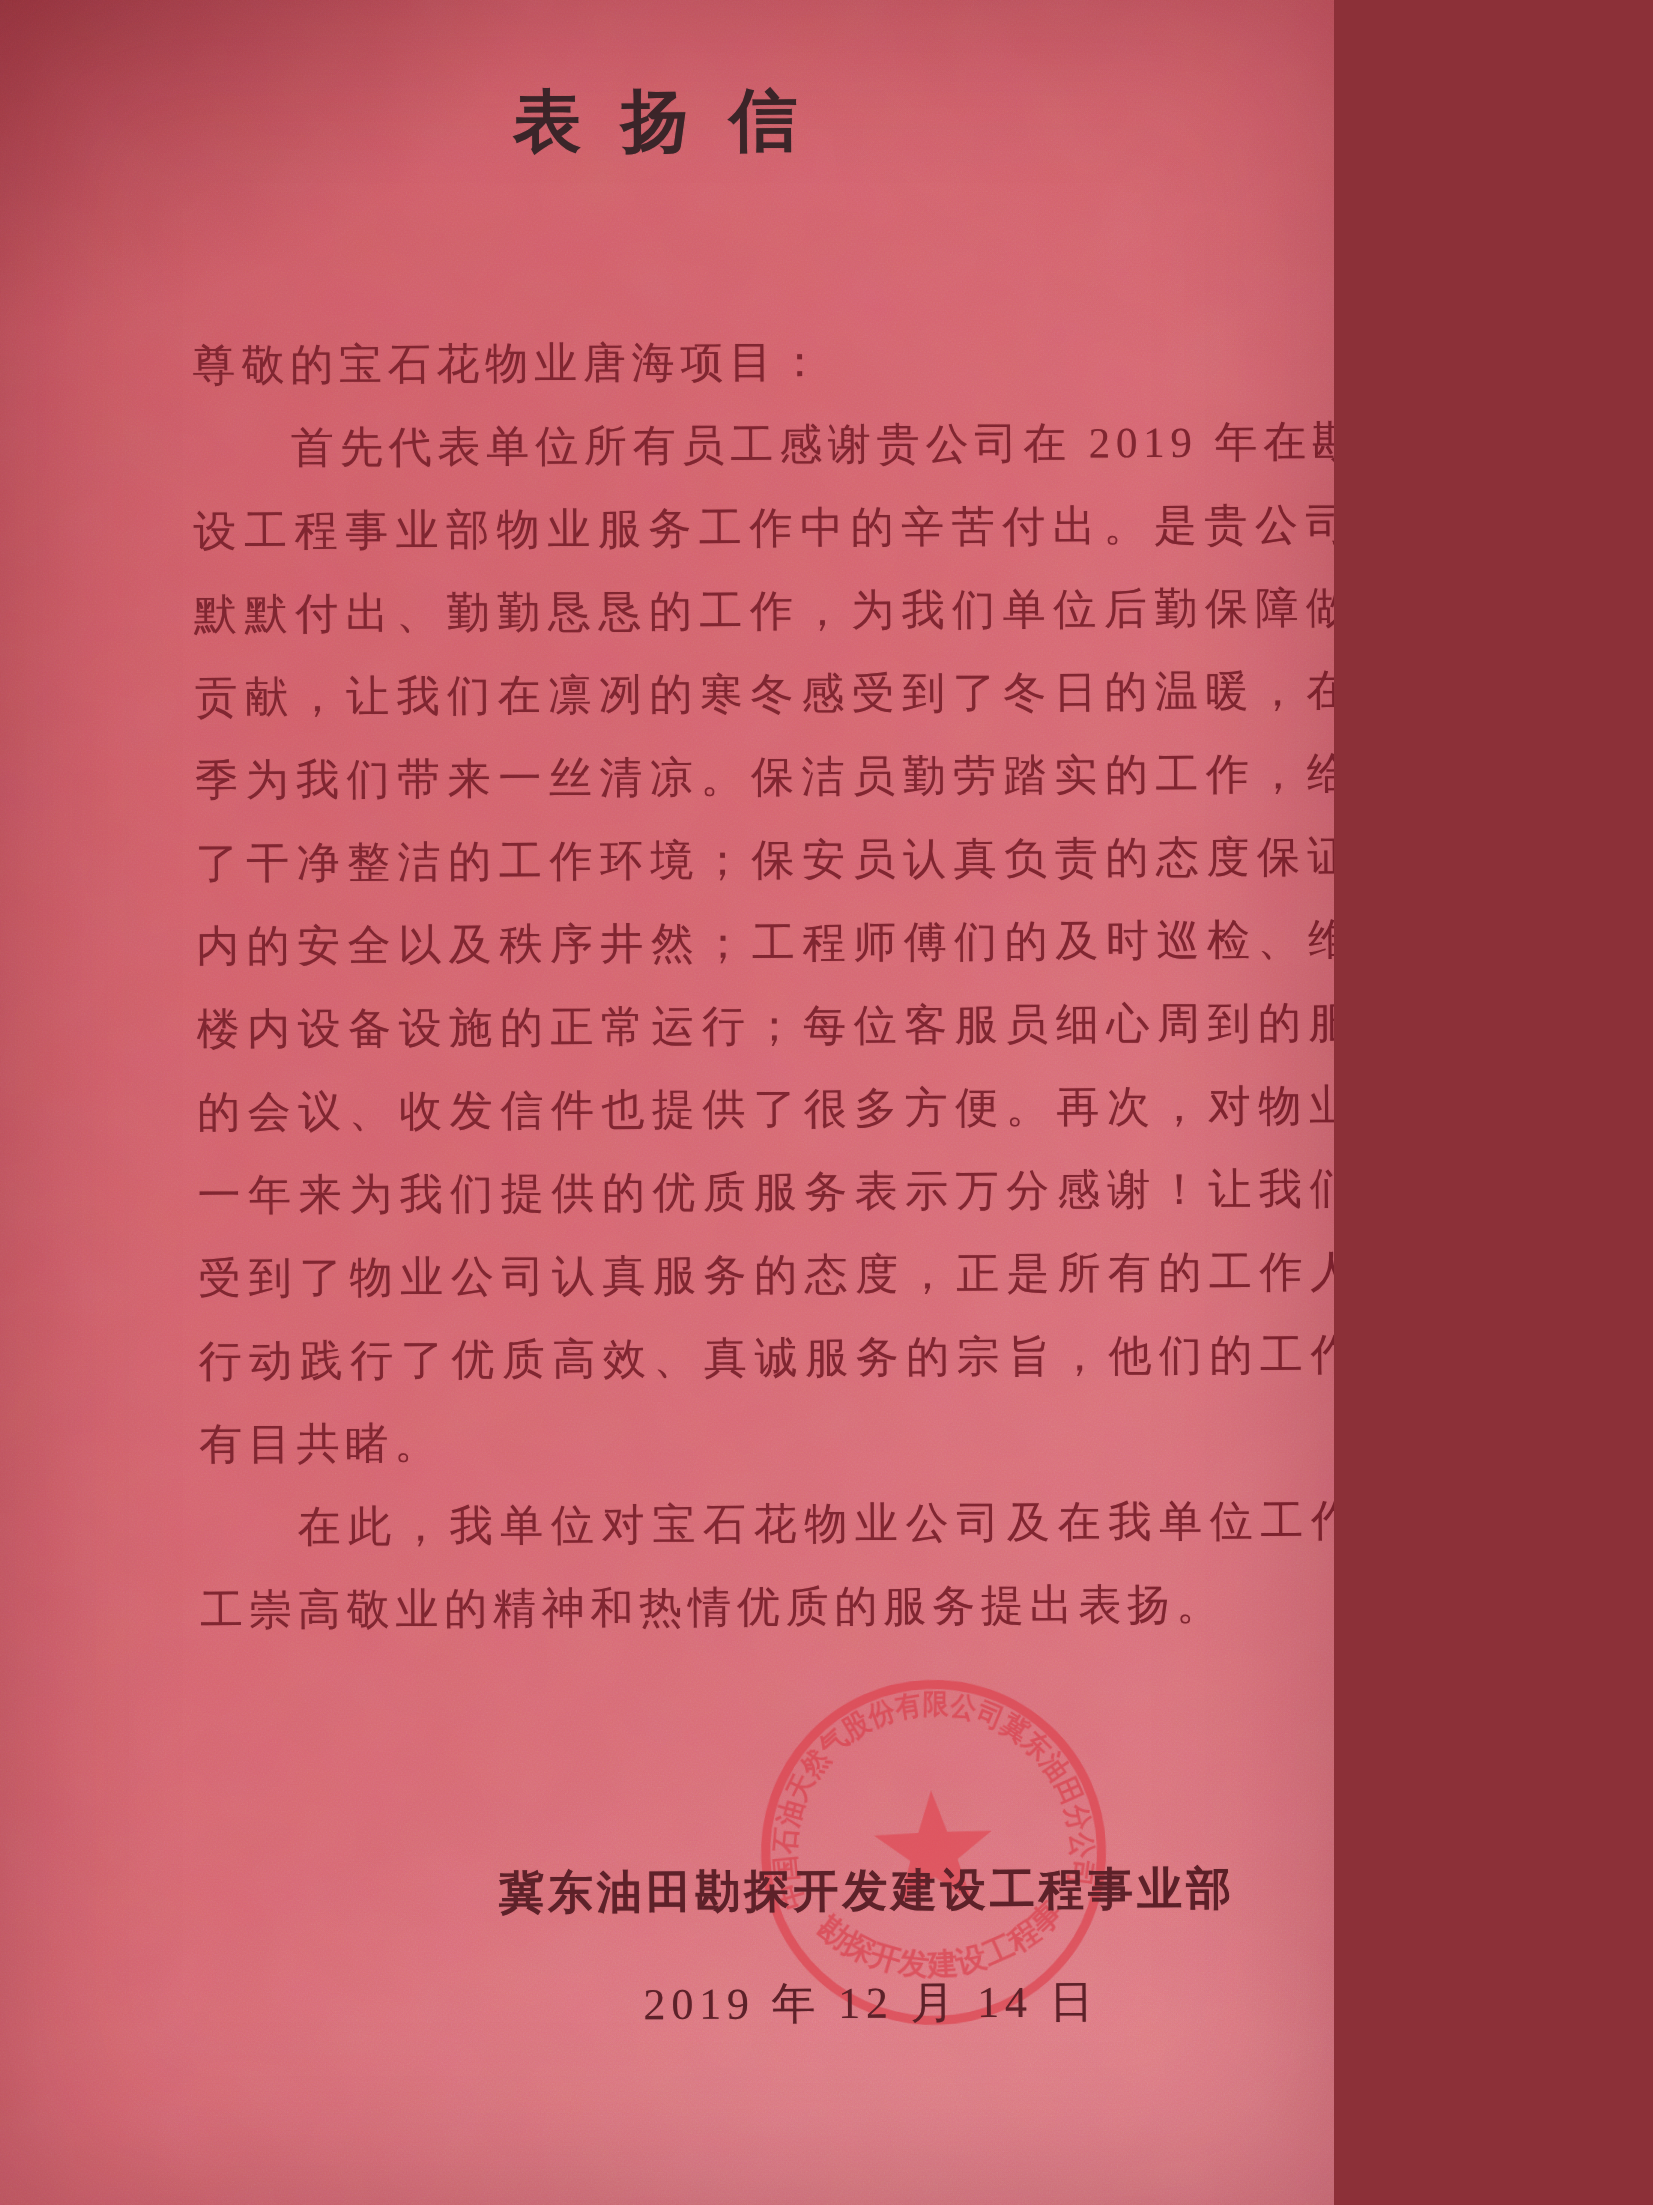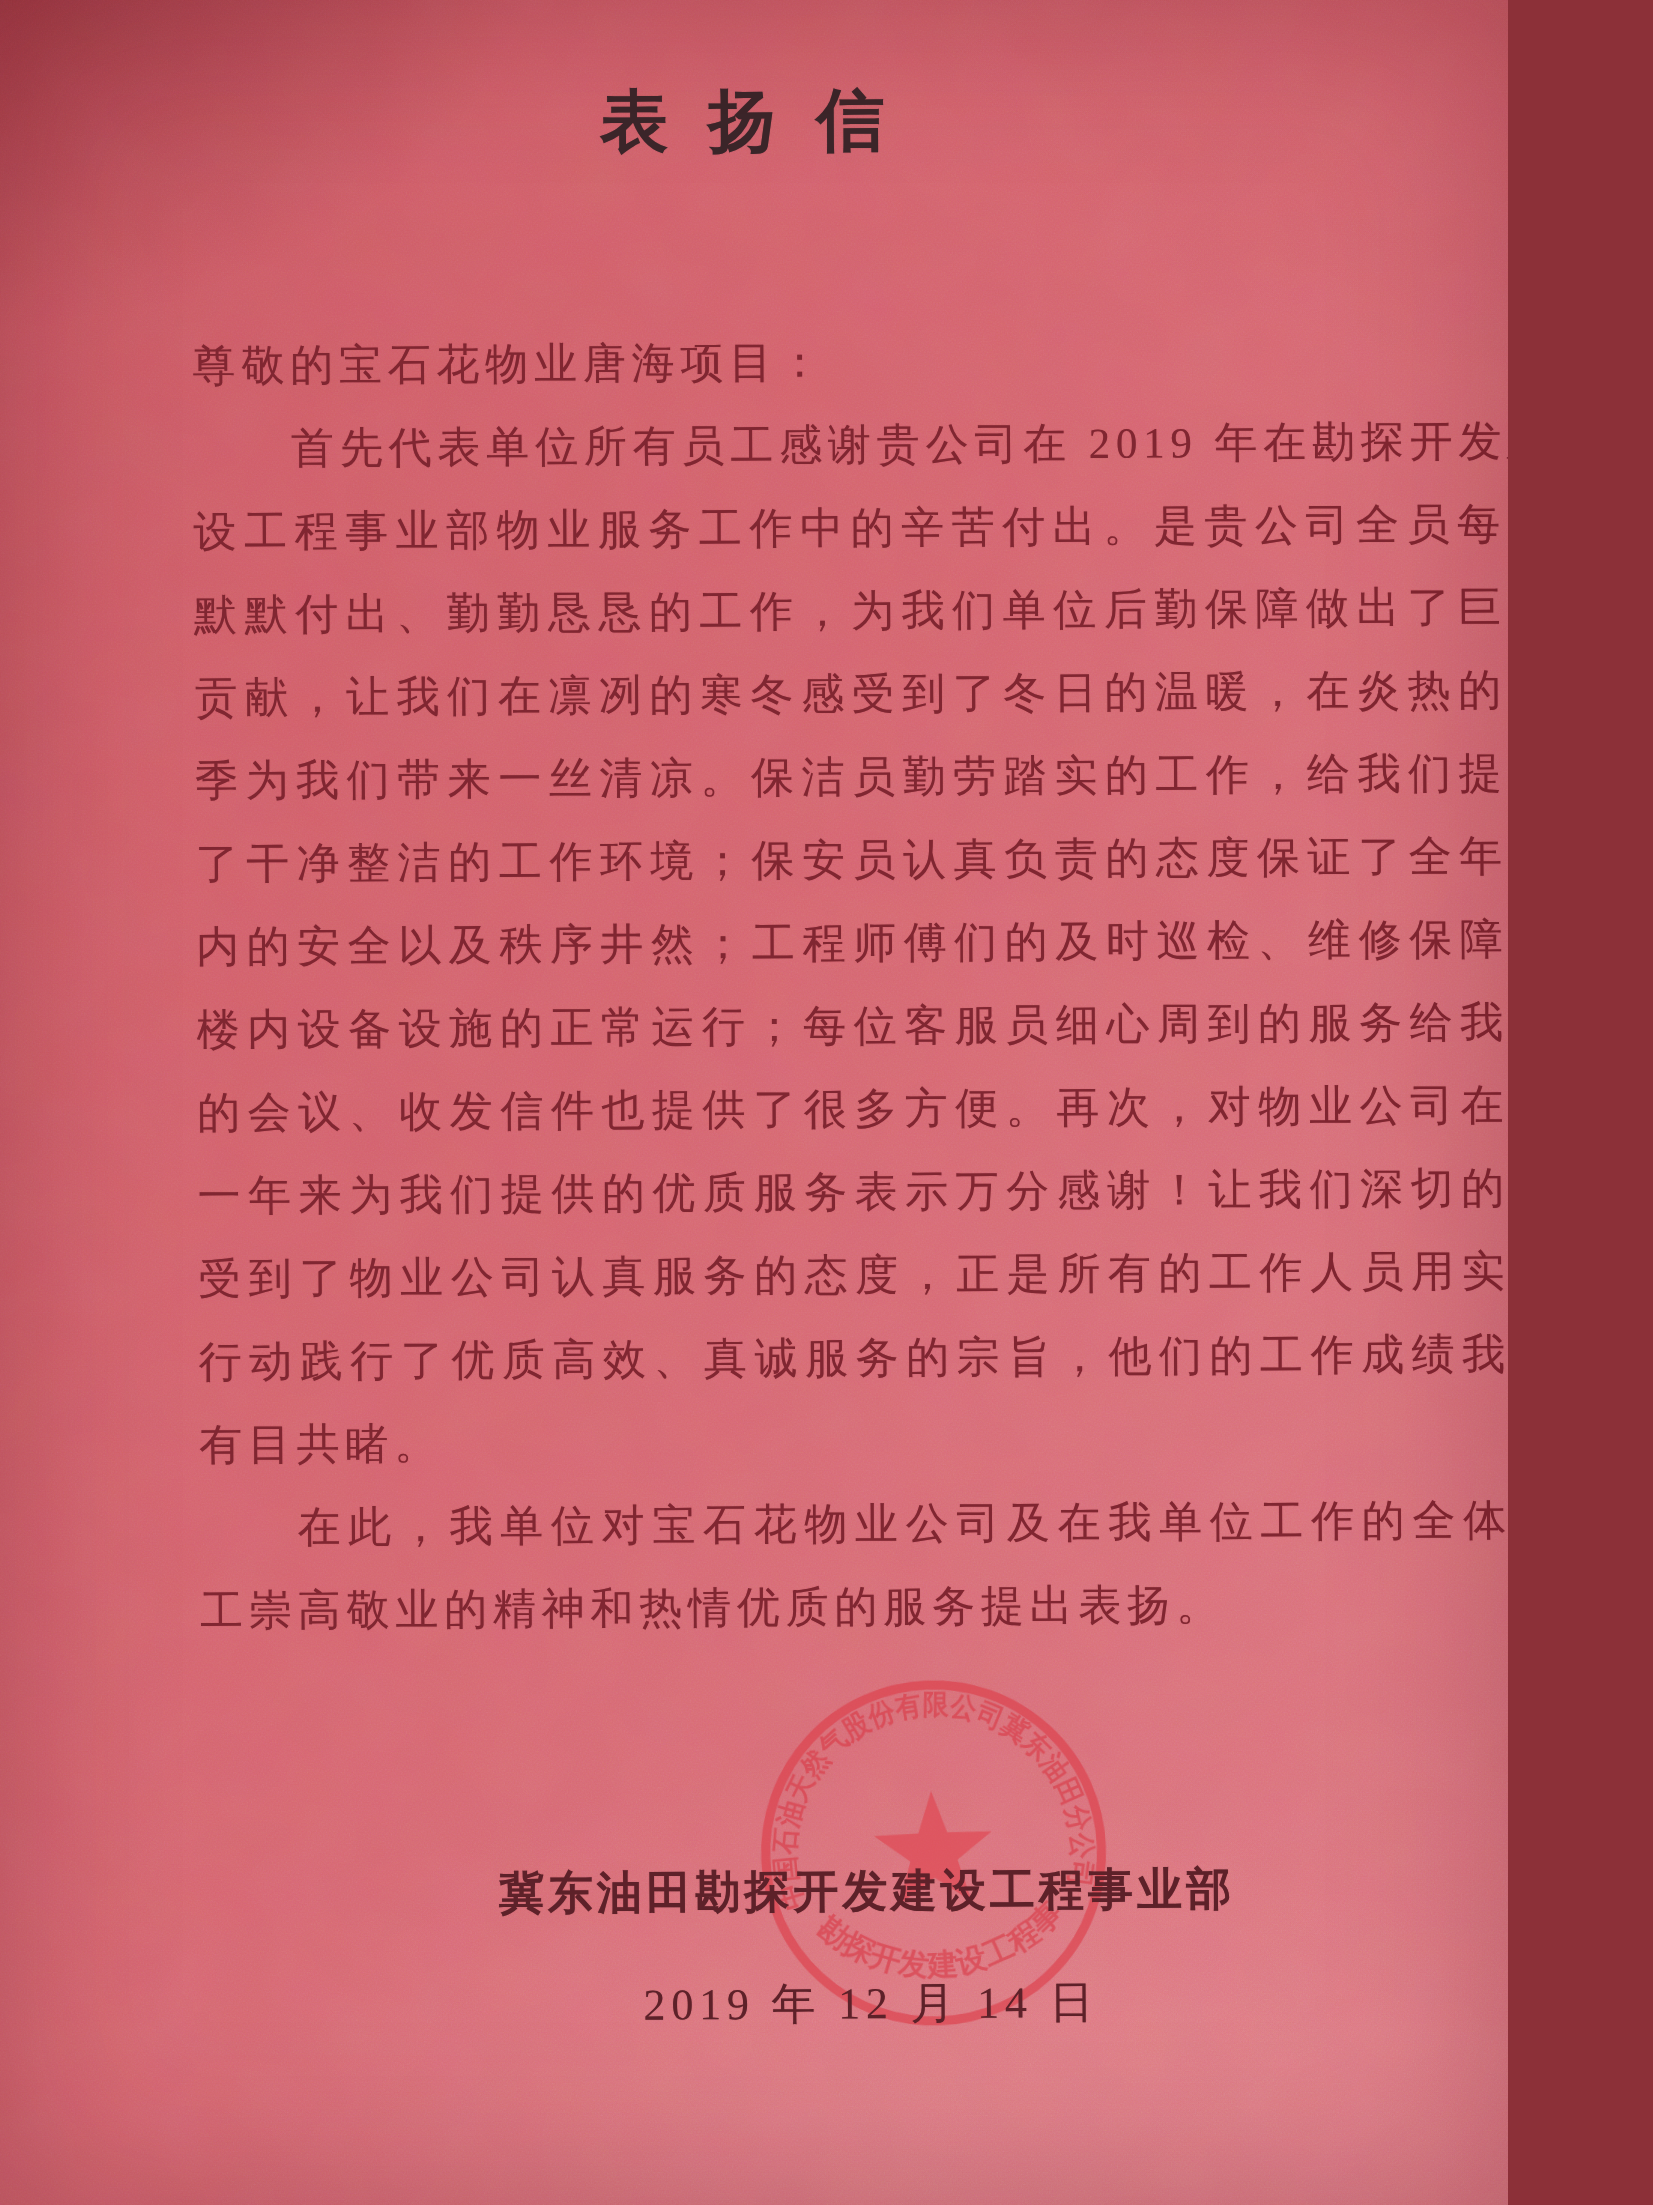--- a/index.html
+++ b/index.html
@@ -1,18 +1,18 @@
 <!DOCTYPE html>
 <html style="font-size:13.2px"><head>
 <meta charset="utf-8">
 <style>
   html,body{margin:0;padding:0;background:#8c3038;}
   .page{
     position:relative;
-    width:1508px;height:2205px;
+    width:1334px;height:2205px;
     overflow:hidden;
     background:
       radial-gradient(951px 678px at -3% -4%, rgba(84,8,18,.40), rgba(84,8,18,0) 62%),
       radial-gradient(1240px 868px at 108% -6%, rgba(150,40,50,.18), rgba(150,40,50,0) 60%),
       radial-gradient(1034px 661px at 58% 99%, rgba(255,198,200,.16), rgba(255,198,200,0) 65%),
       radial-gradient(1240px 992px at 102% 104%, rgba(255,190,195,.10), rgba(120,20,30,0) 62%),
       linear-gradient(123deg, #c4545e 0%, #d05e68 22%, #d5656f 48%, #d96f79 74%, #dc7680 100%);
     font-family:"Liberation Serif","DejaVu Serif",serif;
   }
   .grain{position:absolute;left:0;top:0;pointer-events:none;}

